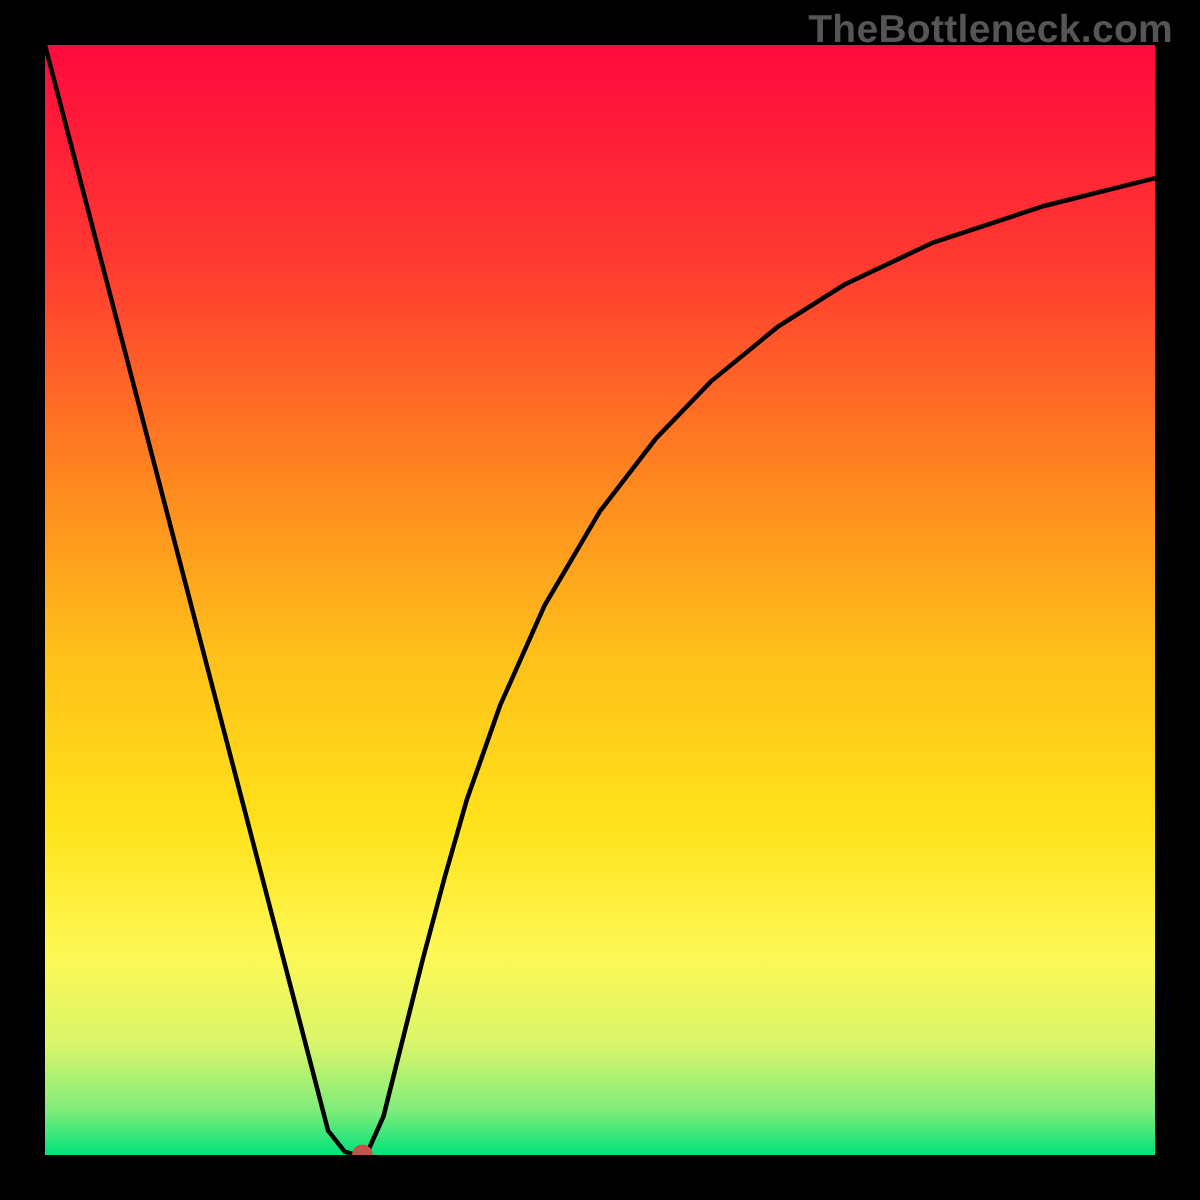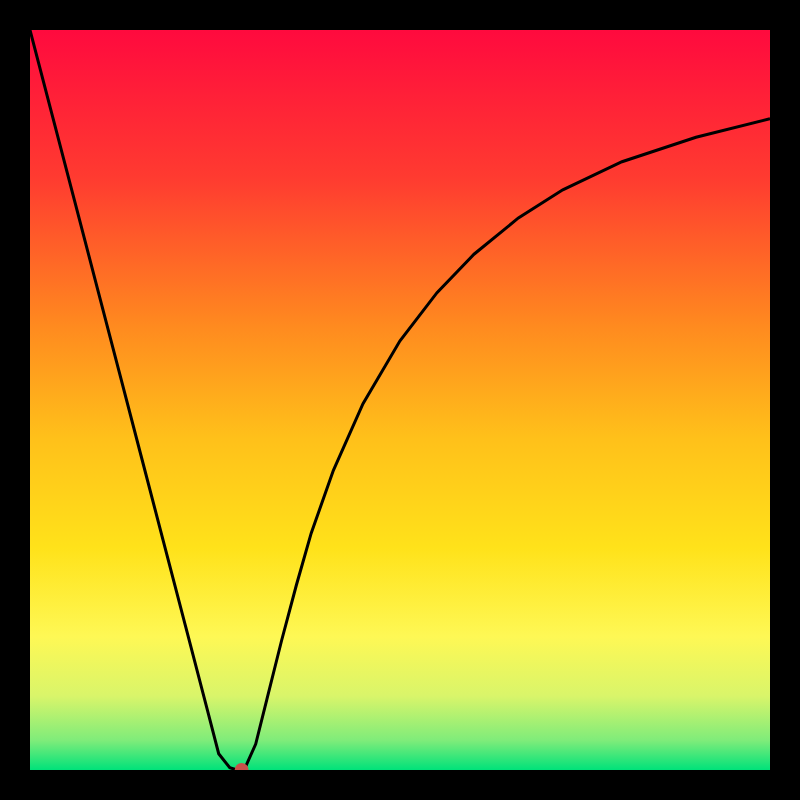--- a/index.html
+++ b/index.html
@@ -48,20 +48,21 @@
     stroke-width: 3;
   }
   .marker {
     fill: #c8524a;
   }
 </style>
 </head>
 <body>
 
 <div class="outer">
+  <div class="watermark">TheBottleneck.com</div>
 
   <div class="plot-area">
     <svg viewBox="0 0 740 740">
       <defs>
         <linearGradient id="bg-grad" x1="0" y1="0" x2="0" y2="1">
             <stop offset="0%" stop-color="#ff0a3e"></stop>
             <stop offset="20%" stop-color="#ff3b30"></stop>
             <stop offset="40%" stop-color="#ff8a1f"></stop>
             <stop offset="55.00000000000001%" stop-color="#ffc01a"></stop>
             <stop offset="70%" stop-color="#ffe21a"></stop>

